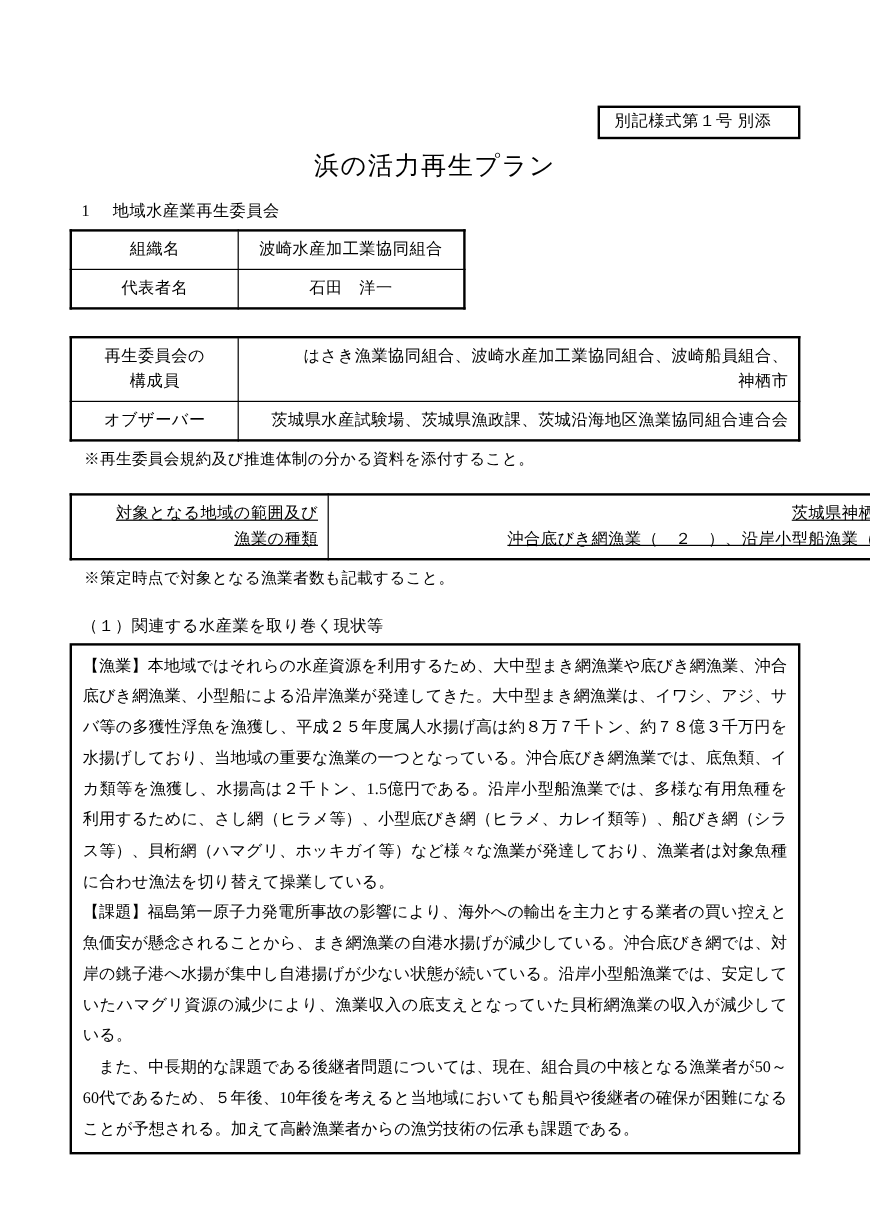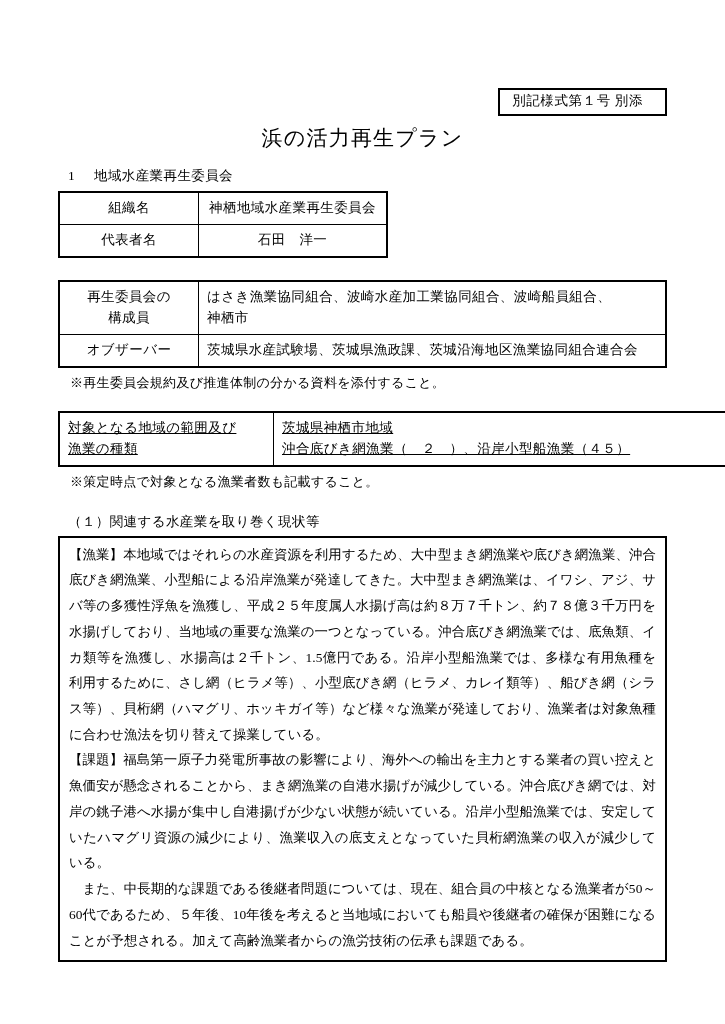--- a/index.html
+++ b/index.html
@@ -93,21 +93,21 @@
     letter-spacing: 0.4px;
     vertical-align: middle;
   }
   td.label-cell {
     text-align: center;
   }
   td.value-cell {
     text-align: center;
   }
   td.value-left {
-    text-align: left;
+    text-align: right;
   }
 
   
   .table1 { width: 330px; margin: 0 0 0 0; }
   .table1 .c1 { width: 122px; }
 
   
   .table2 { width: 609px; margin: 0; }
   .table2 .c1 { width: 122px; }
 
@@ -157,21 +157,21 @@
   <h1 class="doc-title">浜の活力再生プラン</h1>
 
   <div class="content">
 
     <div class="section-head"><span class="num">1</span><span>地域水産業再生委員会</span></div>
 
     <table class="doc-table table1">
       <tbody>
           <tr>
         <td class="label-cell c1">組織名</td>
-        <td class="value-cell">神栖地域水産業再生委員会</td>
+        <td class="value-cell">波崎水産加工業協同組合</td>
       </tr>
       <tr>
         <td class="label-cell c1">代表者名</td>
         <td class="value-cell">石田　洋一</td>
       </tr>
     </tbody>
       </table>
 
     <div class="spacer-22"></div>
 

